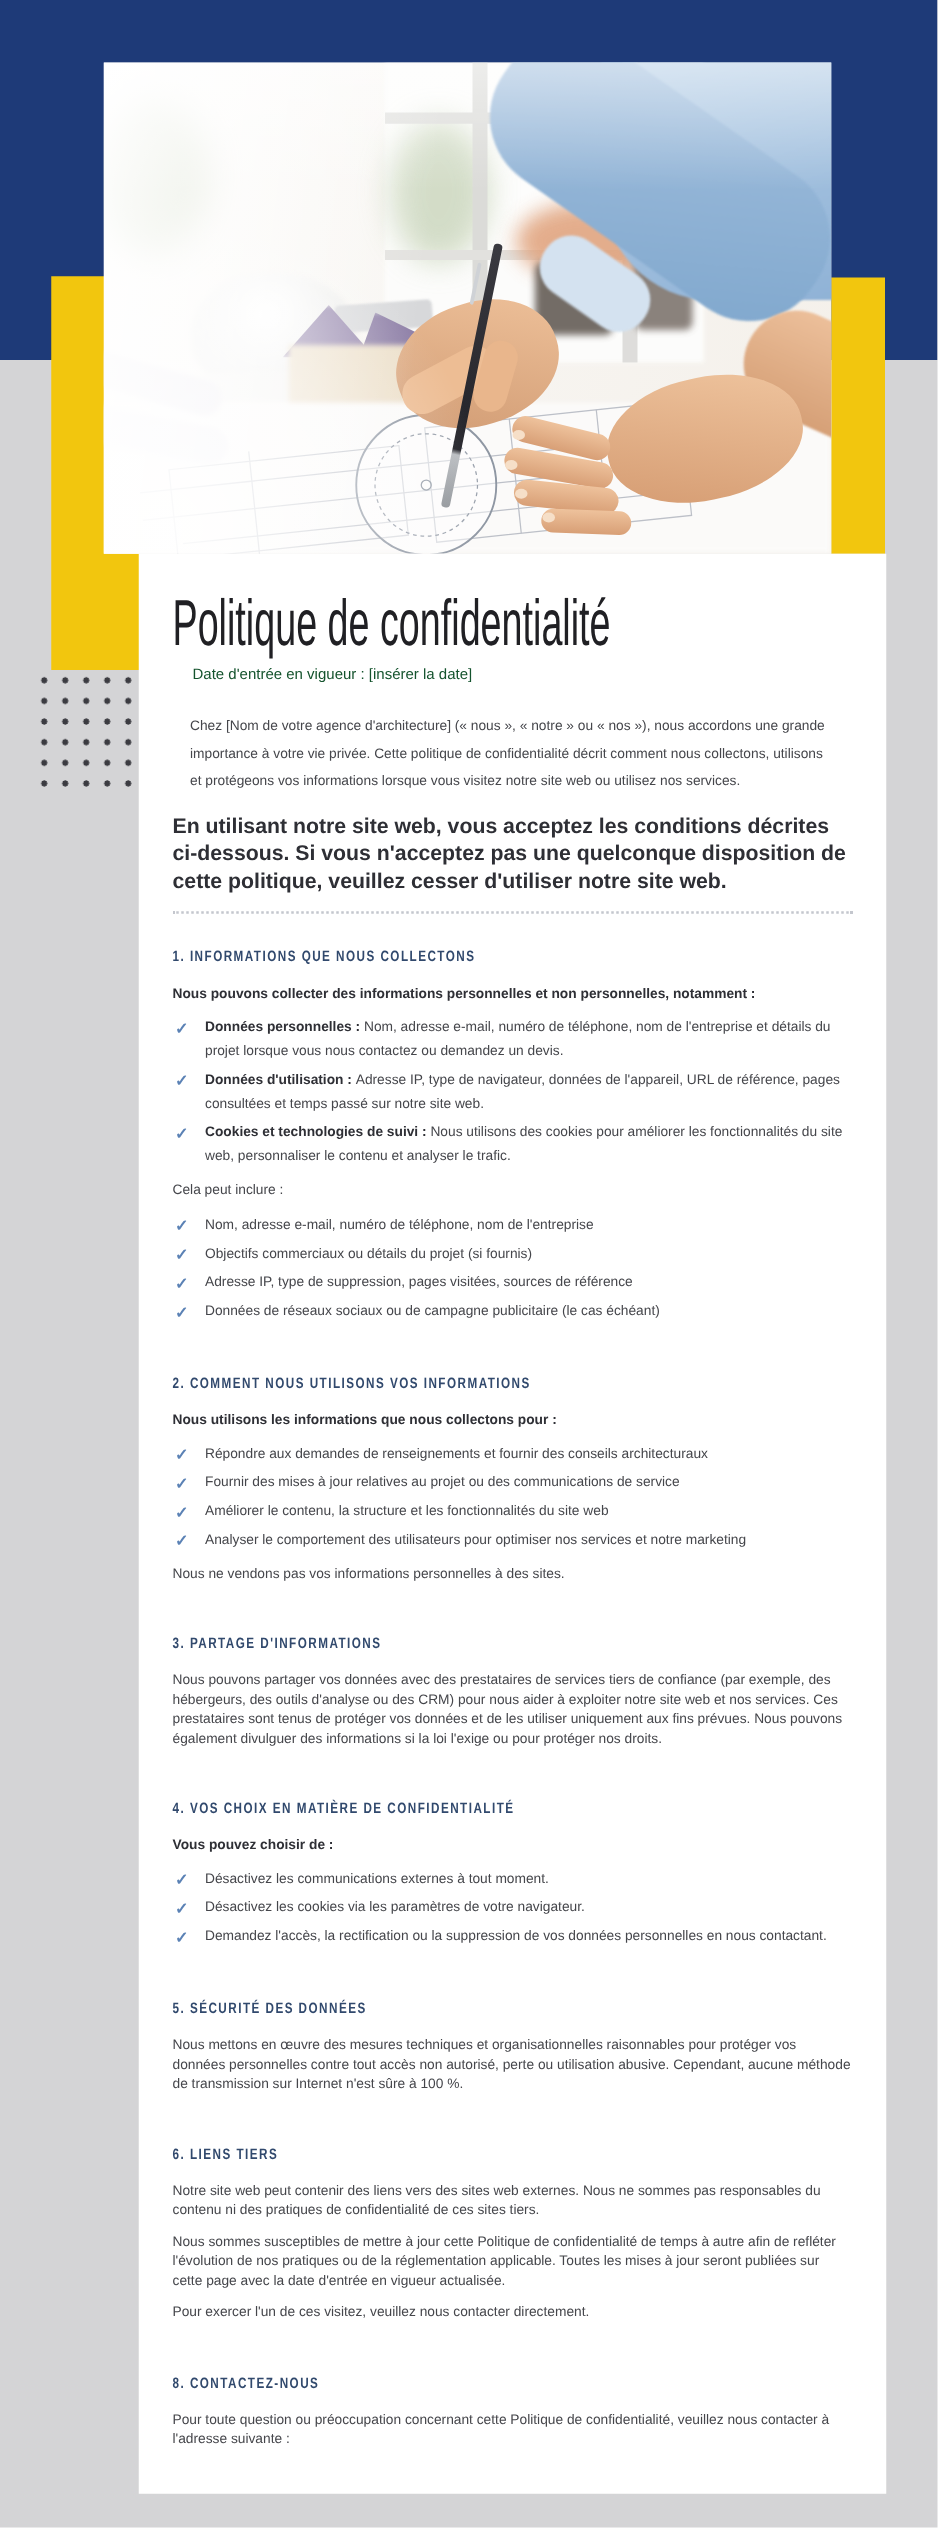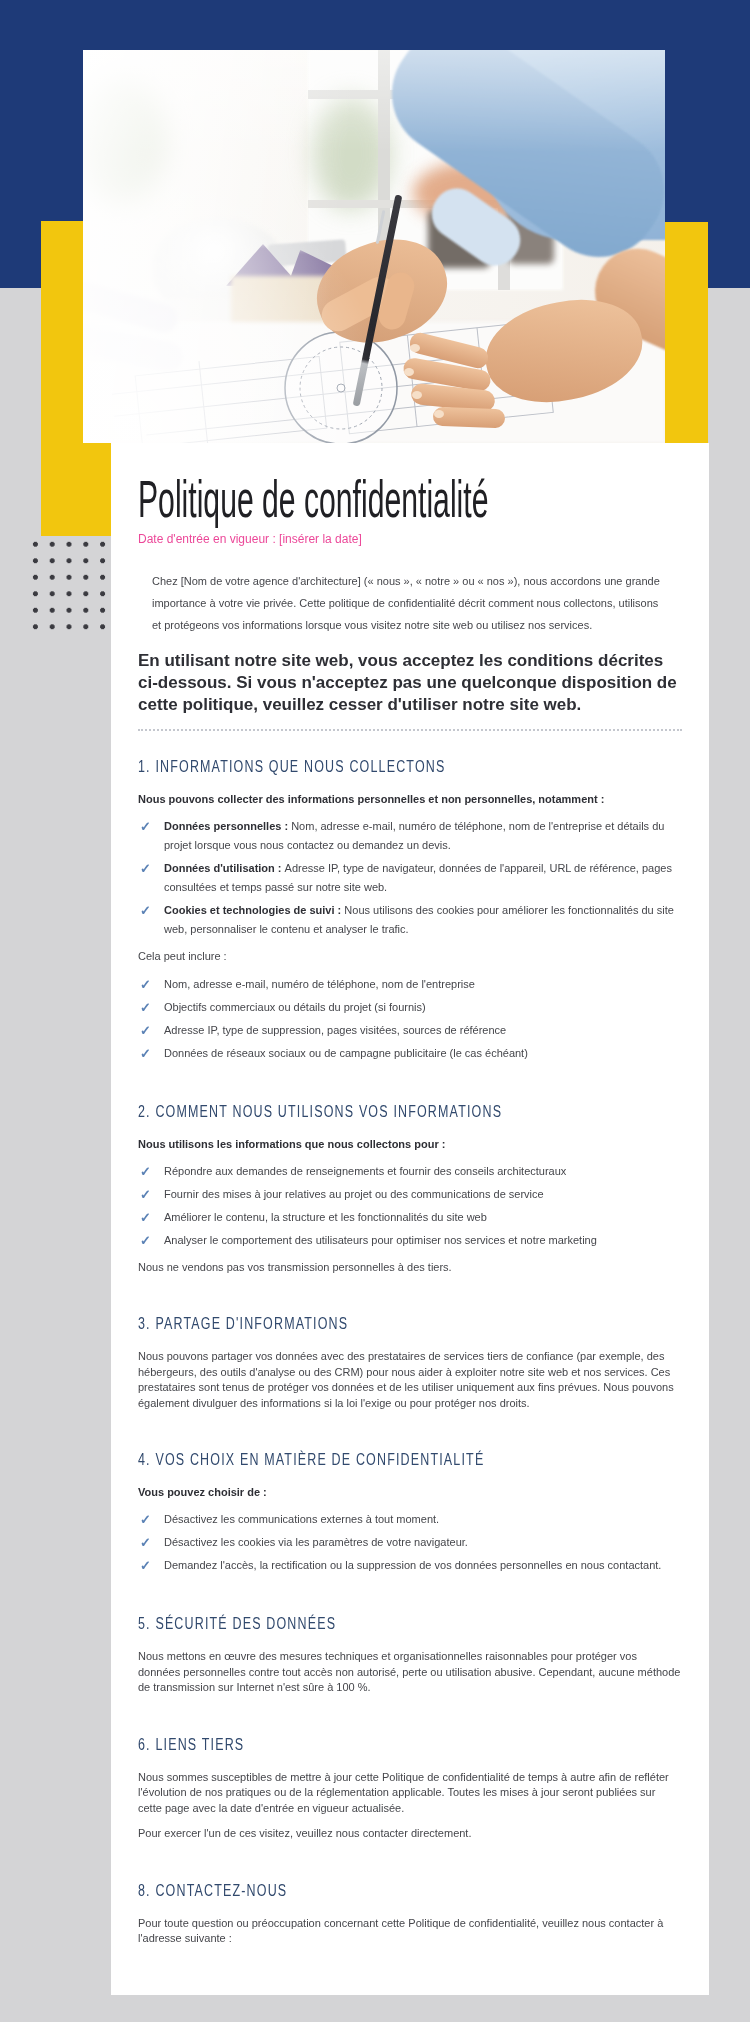--- a/index.html
+++ b/index.html
@@ -77,26 +77,26 @@
   .ph-wash{left:0;top:0;width:582px;height:393px;
      background:linear-gradient(97deg,rgba(255,255,255,.95) 0%,rgba(255,255,255,.60) 20%,rgba(255,255,255,0) 44%),
                 linear-gradient(180deg,rgba(255,255,255,.5) 0%,rgba(255,255,255,0) 26%),
                 radial-gradient(circle at 8% 95%,rgba(255,255,255,.8) 0%,rgba(255,255,255,0) 40%);}
 
   
   .card{left:111px;top:443px;width:598px;height:1552px;background:#ffffff;z-index:5;
         box-sizing:border-box;padding:30px 27px 0 27px;overflow:hidden;}
   .title{margin:0 0 7px 0;font-size:52px;line-height:1.0;font-weight:500;color:#202024;white-space:nowrap;text-align:center;}
   .title span{display:inline-block;transform:scaleX(.58);transform-origin:0 50%;}
-  .subtitle{margin:0 0 24px 0;font-size:12px;color:#ec4899;}
+  .subtitle{margin:0 0 24px 16px;font-size:12px;color:#14532d;}
   .intro-p{margin:14px;font-size:11px;line-height:22px;color:#45464b;}
   .intro-b{margin:0;font-size:17px;line-height:22px;color:#2e2f35;font-weight:bold;}
   .divider{border:none;border-top:2px dotted #c4c7ce;margin:13px 0 0 0;}
 
-  .sec-h{margin:40px 0 16px 0;font-size:16px;font-weight:400;color:#31496d;letter-spacing:1.5px;white-space:nowrap;}
+  .sec-h{margin:40px 0 16px 0;font-size:12px;font-weight:700;color:#31496d;letter-spacing:1.5px;white-space:nowrap;}
   .sec-h .in{display:inline-block;transform:scaleX(.78);transform-origin:0 50%;}
   .section:first-child .sec-h{margin-top:27px;}
   .lead{margin:17px 0 12px 0;font-size:11px;font-weight:bold;color:#2e2f35;}
   .para{margin:3px 0 10px 0;font-size:11px;line-height:15.5px;color:#45464b;}
   ul.clist{list-style:none;margin:0 0 10px 0;padding:0;}
   li.citem{position:relative;padding-left:26px;font-size:11px;line-height:19px;color:#45464b;margin:0 0 4px 0;}
   li.citem b{color:#2e2f35;}
   .check{position:absolute;left:2px;top:0;color:#5b82b5;font-weight:bold;font-size:13px;}
 </style>
 </head>
@@ -192,41 +192,42 @@
       </section>
       <section class="section">
         <h2 class="sec-h"><span class="in">2. COMMENT NOUS UTILISONS VOS INFORMATIONS</span></h2>
         <p class="lead">Nous utilisons les informations que nous collectons pour :</p>
         <ul class="clist">
           <li class="citem"><span class="check">✓</span><span class="citext">Répondre aux demandes de renseignements et fournir des conseils architecturaux</span></li>
           <li class="citem"><span class="check">✓</span><span class="citext">Fournir des mises à jour relatives au projet ou des communications de service</span></li>
           <li class="citem"><span class="check">✓</span><span class="citext">Améliorer le contenu, la structure et les fonctionnalités du site web</span></li>
           <li class="citem"><span class="check">✓</span><span class="citext">Analyser le comportement des utilisateurs pour optimiser nos services et notre marketing</span></li>
         </ul>
-        <p class="para">Nous ne vendons pas vos transmission personnelles à des tiers.</p>
+        <p class="para">Nous ne vendons pas vos informations personnelles à des sites.</p>
       </section>
       <section class="section">
         <h2 class="sec-h"><span class="in">3. PARTAGE D'INFORMATIONS</span></h2>
         <p class="para">Nous pouvons partager vos données avec des prestataires de services tiers de confiance (par exemple, des hébergeurs, des outils d'analyse ou des CRM) pour nous aider à exploiter notre site web et nos services. Ces prestataires sont tenus de protéger vos données et de les utiliser uniquement aux fins prévues. Nous pouvons également divulguer des informations si la loi l'exige ou pour protéger nos droits.</p>
       </section>
       <section class="section">
         <h2 class="sec-h"><span class="in">4. VOS CHOIX EN MATIÈRE DE CONFIDENTIALITÉ</span></h2>
         <p class="lead">Vous pouvez choisir de :</p>
         <ul class="clist">
           <li class="citem"><span class="check">✓</span><span class="citext">Désactivez les communications externes à tout moment.</span></li>
           <li class="citem"><span class="check">✓</span><span class="citext">Désactivez les cookies via les paramètres de votre navigateur.</span></li>
           <li class="citem"><span class="check">✓</span><span class="citext">Demandez l'accès, la rectification ou la suppression de vos données personnelles en nous contactant.</span></li>
         </ul>
       </section>
       <section class="section">
         <h2 class="sec-h"><span class="in">5. SÉCURITÉ DES DONNÉES</span></h2>
         <p class="para">Nous mettons en œuvre des mesures techniques et organisationnelles raisonnables pour protéger vos données personnelles contre tout accès non autorisé, perte ou utilisation abusive. Cependant, aucune méthode de transmission sur Internet n'est sûre à 100 %.</p>
       </section>
       <section class="section">
         <h2 class="sec-h"><span class="in">6. LIENS TIERS</span></h2>
+        <p class="para">Notre site web peut contenir des liens vers des sites web externes. Nous ne sommes pas responsables du contenu ni des pratiques de confidentialité de ces sites tiers.</p>
       </section>
       <section class="section">
         <p class="para">Nous sommes susceptibles de mettre à jour cette Politique de confidentialité de temps à autre afin de refléter l'évolution de nos pratiques ou de la réglementation applicable. Toutes les mises à jour seront publiées sur cette page avec la date d'entrée en vigueur actualisée.</p>
         <p class="para">Pour exercer l'un de ces visitez, veuillez nous contacter directement.</p>
       </section>
       <section class="section">
         <h2 class="sec-h"><span class="in">8. CONTACTEZ-NOUS</span></h2>
         <p class="para">Pour toute question ou préoccupation concernant cette Politique de confidentialité, veuillez nous contacter à l'adresse suivante :</p>
       </section>
     </div>

